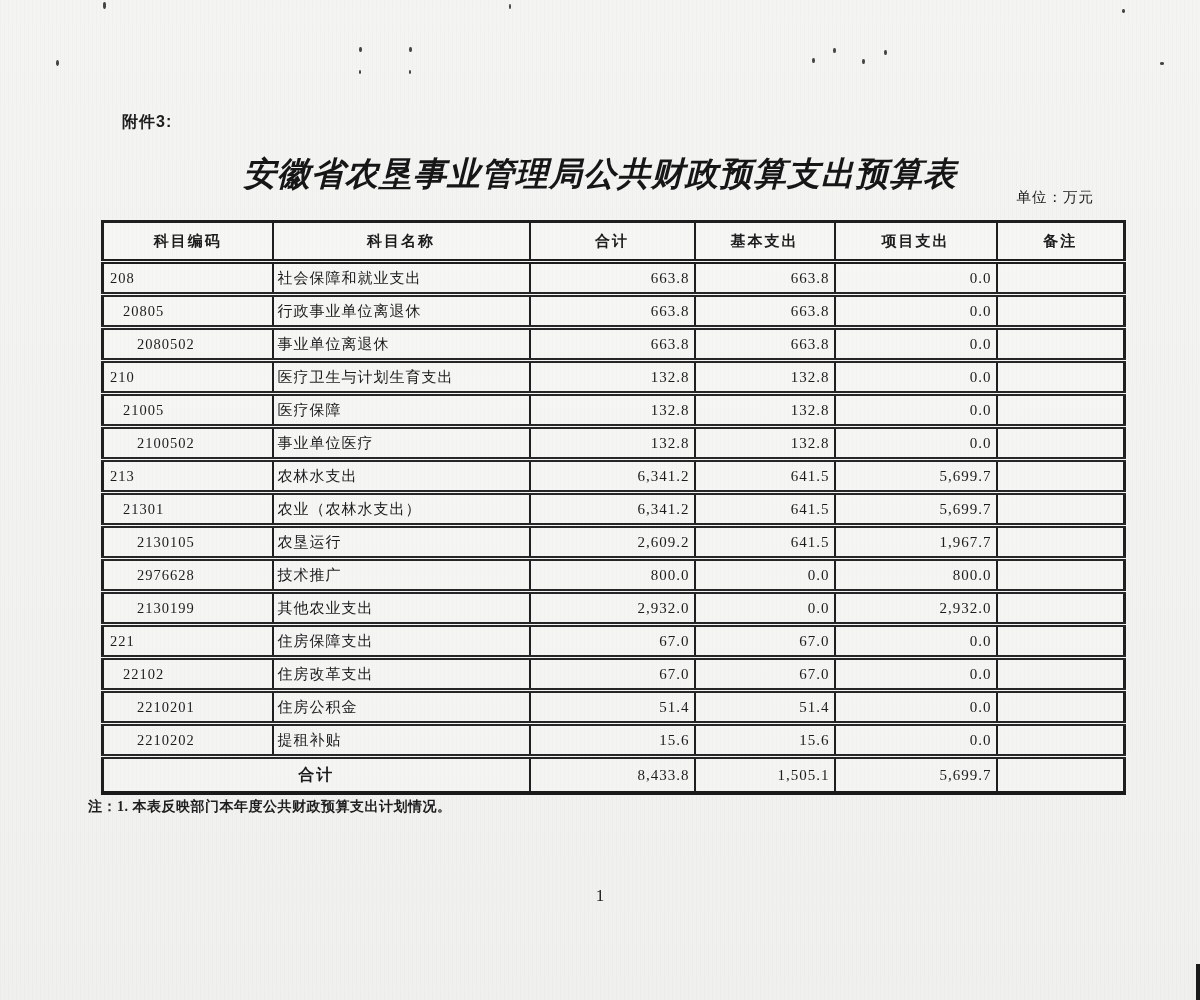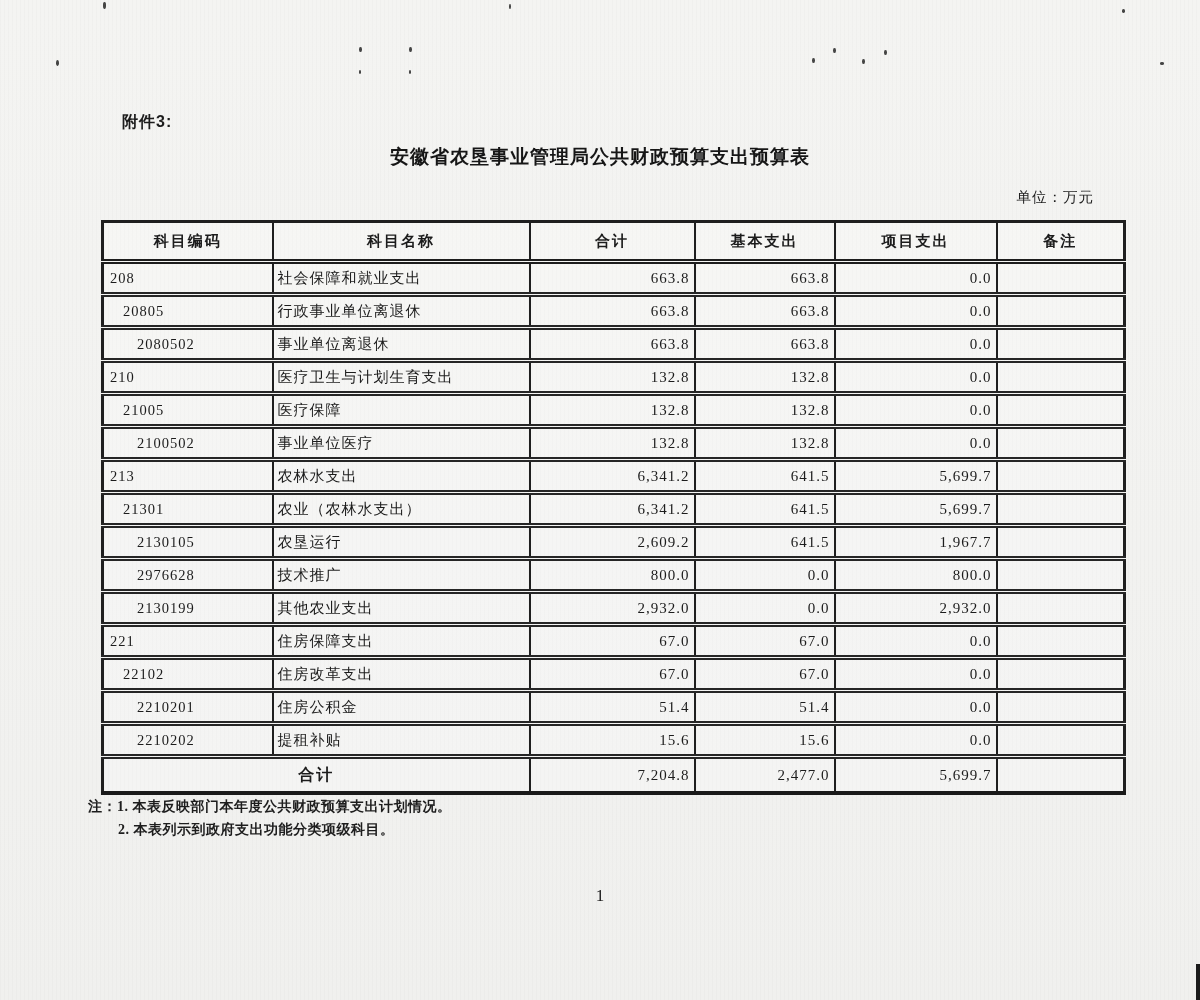--- a/index.html
+++ b/index.html
@@ -16,25 +16,26 @@
     color:#1c1c1c;
   }
   .speck{position:absolute;background:#262626;border-radius:45%;opacity:.85;}
   .attachment{
     position:absolute;left:88px;top:112px;
     font-family:"Liberation Sans", sans-serif;font-weight:bold;font-size:16px;
     letter-spacing:1px;
     padding-left:34px;
   }
   .doc-title{
-    position:absolute;left:0;right:0;top:144px;margin:0;
+    position:absolute;left:0;right:0;top:144px;margin:8px;
     text-align:center;
     font-family:"Liberation Sans", sans-serif;
-    font-size:19px;font-weight:bold;letter-spacing:1px;
+    font-size:33px;font-weight:bold;letter-spacing:1px;
     color:#161616;
+    font-style:italic;
   }
   .unit-label{
     position:absolute;right:106px;top:188px;
     font-size:14.5px;font-weight:normal;letter-spacing:1px;
   }
   table.budget{
     position:absolute;left:101px;top:220px;
     width:1022px;border-collapse:collapse;table-layout:fixed;
     background:rgba(255,255,255,0.25);
   }
@@ -239,28 +240,27 @@
     <td class="c-name">提租补贴</td>
     <td class="c-num">15.6</td>
     <td class="c-num">15.6</td>
     <td class="c-num">0.0</td>
     <td class="c-remark"></td>
   </tr>
       </tbody>
     <tbody>
       <tr class="total-row">
         <td class="total-label" colspan="2">合计</td>
-        <td class="c-num">7,204.8</td>
-        <td class="c-num">2,477.0</td>
+        <td class="c-num">8,433.8</td>
+        <td class="c-num">1,505.1</td>
         <td class="c-num">5,699.7</td>
         <td class="c-remark"></td>
       </tr>
     </tbody>
   </table>
 
   <div class="notes">
     <div class="note-line"><span>注：</span><span>1. 本表反映部门本年度公共财政预算支出计划情况。</span></div>
-    <div class="note-line note-line-2"><span>2. 本表列示到政府支出功能分类项级科目。</span></div>
   </div>
 
   <div class="page-number">1</div>
 
 </div>
 
 </body></html>

